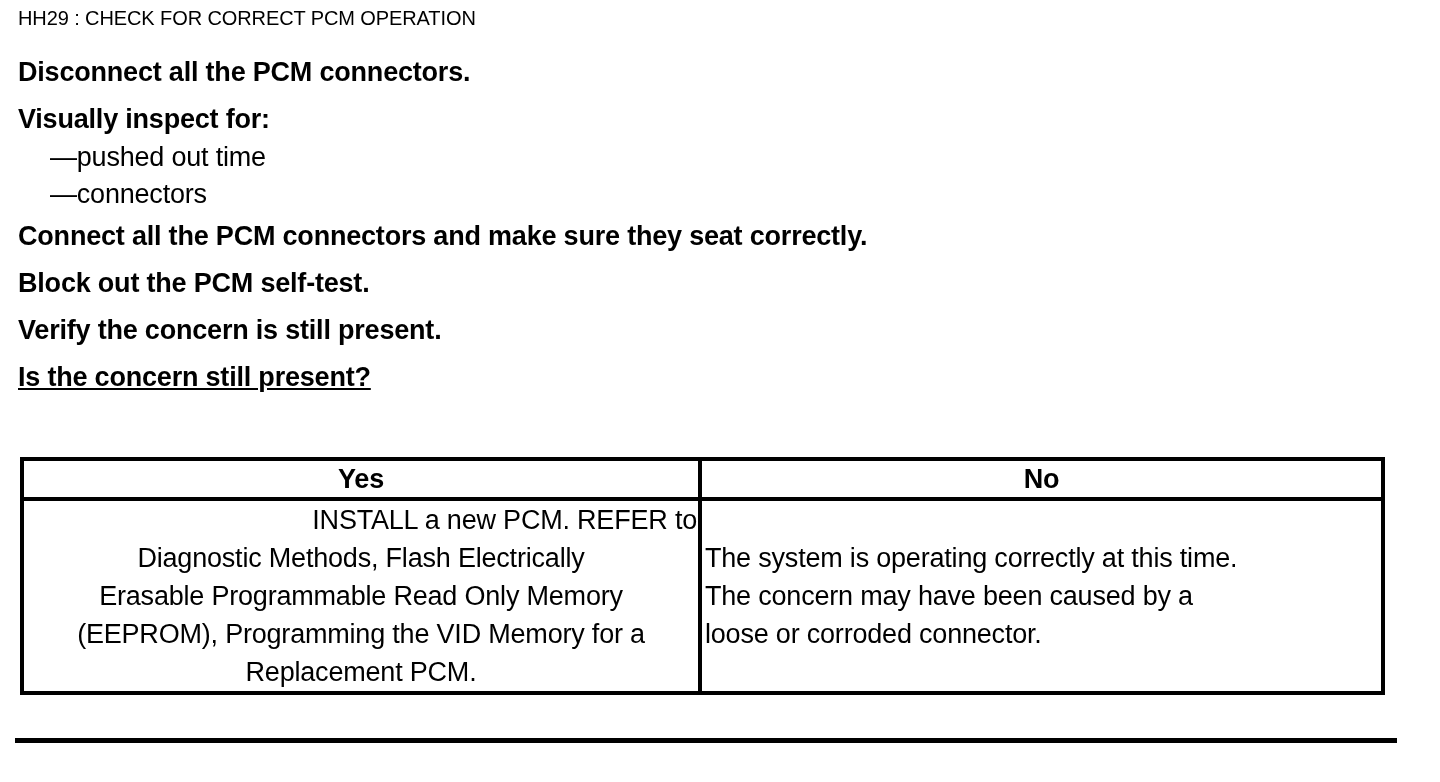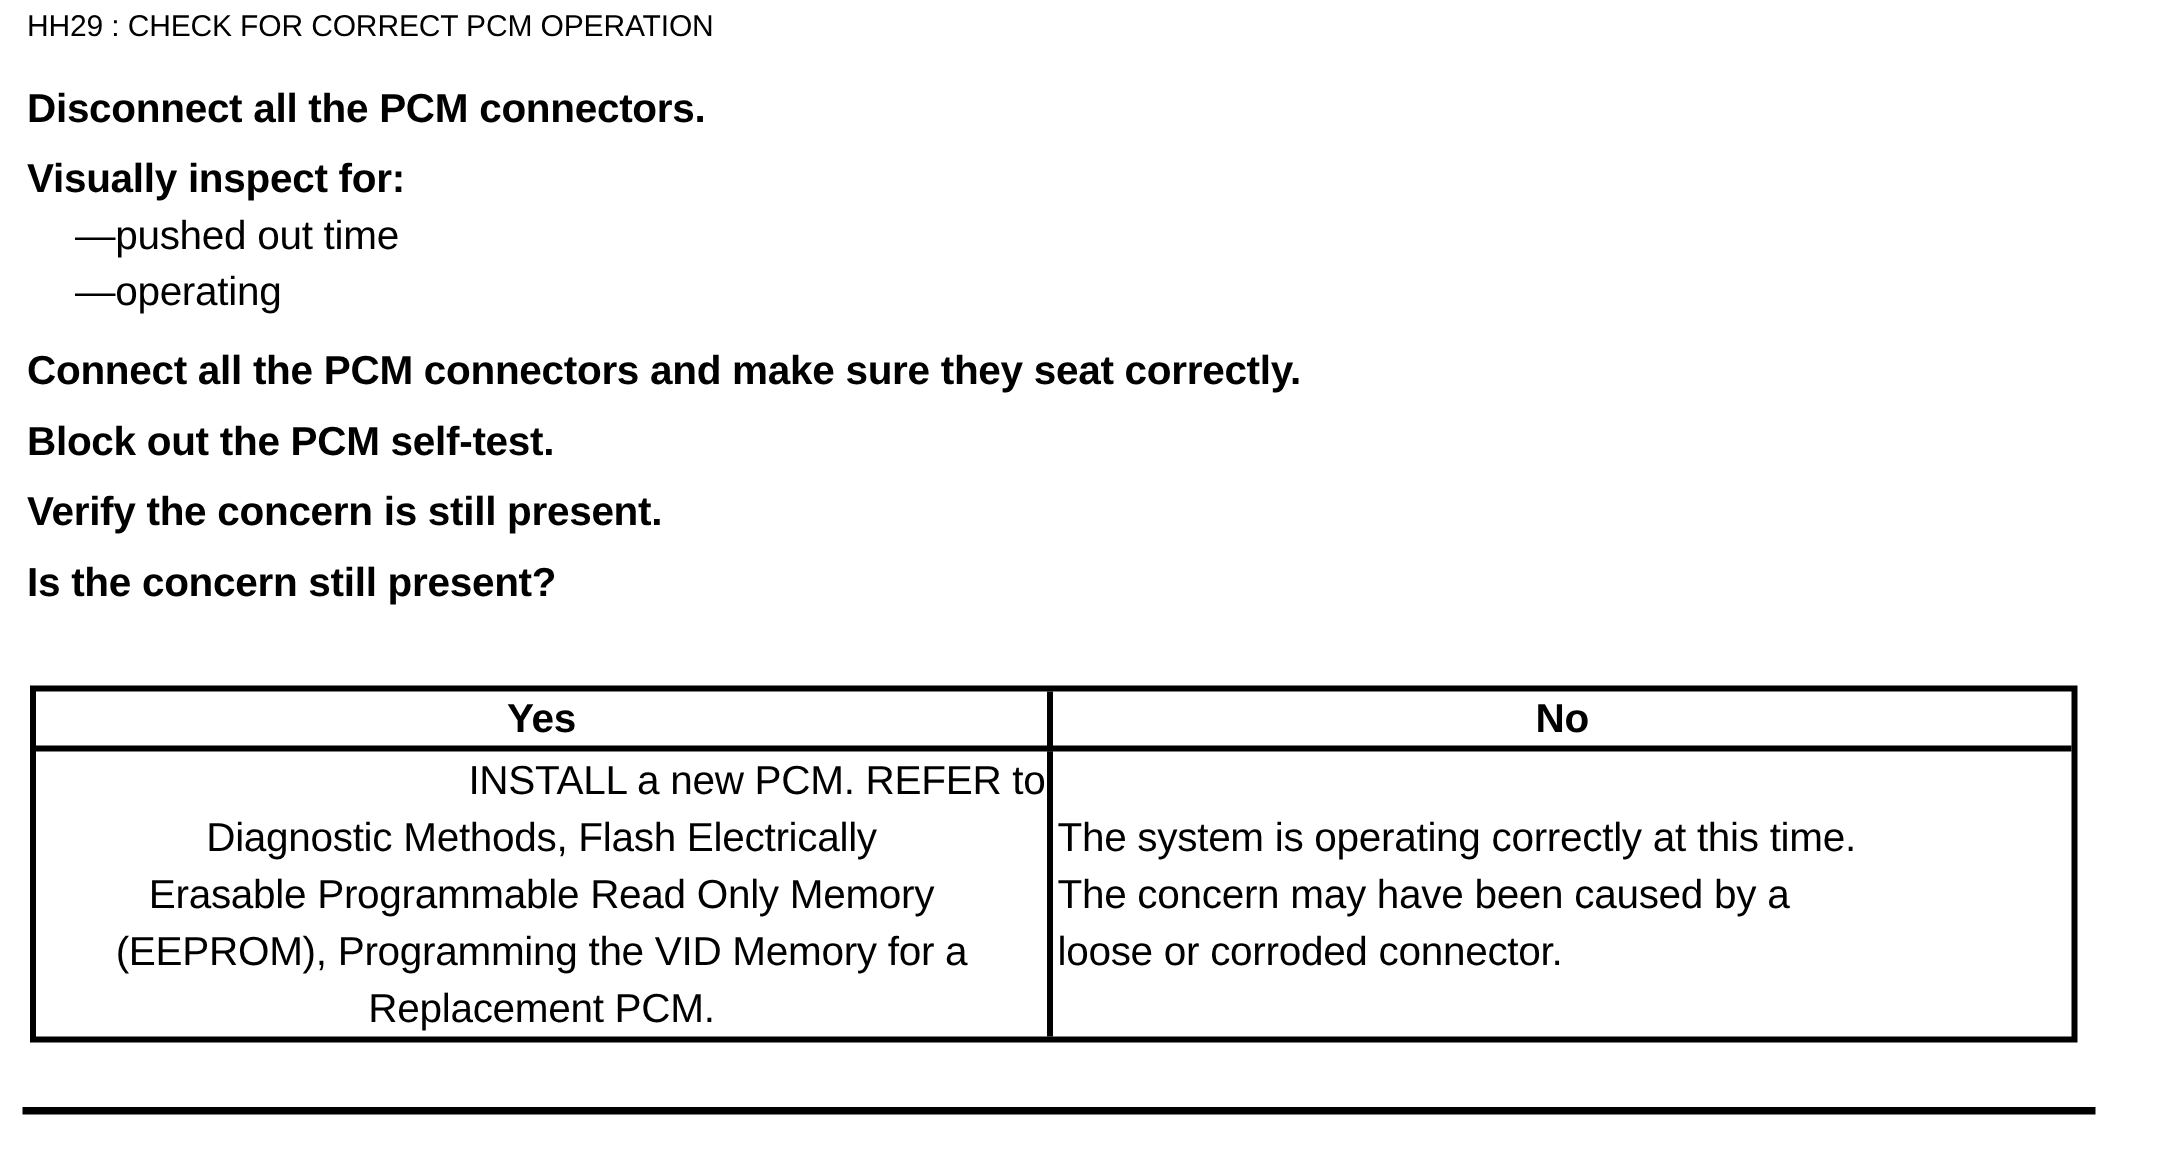--- a/index.html
+++ b/index.html
@@ -46,33 +46,34 @@
   }
   .instr-line {
     font-size: 27px;
     line-height: 47px;
     font-weight: bold;
     white-space: nowrap;
     letter-spacing: -0.2px;
   }
   .instr-line.bold {
     font-weight: bold;
+    text-decoration: underline;
   }
   .instr-sub {
     font-size: 27px;
     line-height: 37px;
     white-space: nowrap;
     padding-left: 32px;
     letter-spacing: -0.2px;
   }
   .sub-group {
     margin-top: -4px;
   }
   .gap-after-sub {
-    margin-top: 11px;
+    margin-top: 0;
   }
 
   
   .decision-table {
     position: absolute;
     left: 20px;
     top: 457px;
     width: 1365px;
     border: 4px solid #000000;
     border-collapse: collapse;
@@ -140,21 +141,21 @@
 <div class="page">
 
   <div class="step-title">HH29 : CHECK FOR CORRECT PCM OPERATION</div>
 
   <div class="instructions">
     <div class="instr-line">Disconnect all the PCM connectors.</div>
     <div class="instr-line">Visually inspect for:</div>
 
     <div class="sub-group">
       <div class="instr-sub">—pushed out time</div>
-      <div class="instr-sub">—operating</div>
+      <div class="instr-sub">—connectors</div>
     </div>
 
     <div class="instr-line gap-after-sub">Connect all the PCM connectors and make sure they seat correctly.</div>
     <div class="instr-line">Block out the PCM self-test.</div>
     <div class="instr-line">Verify the concern is still present.</div>
     <div class="instr-line bold">Is the concern still present?</div>
   </div>
 
   <div class="decision-table">
     <table>

